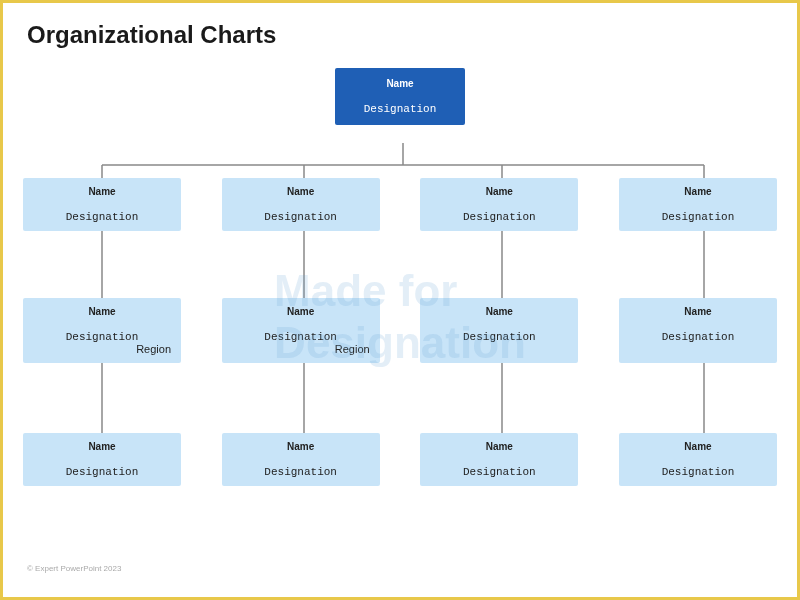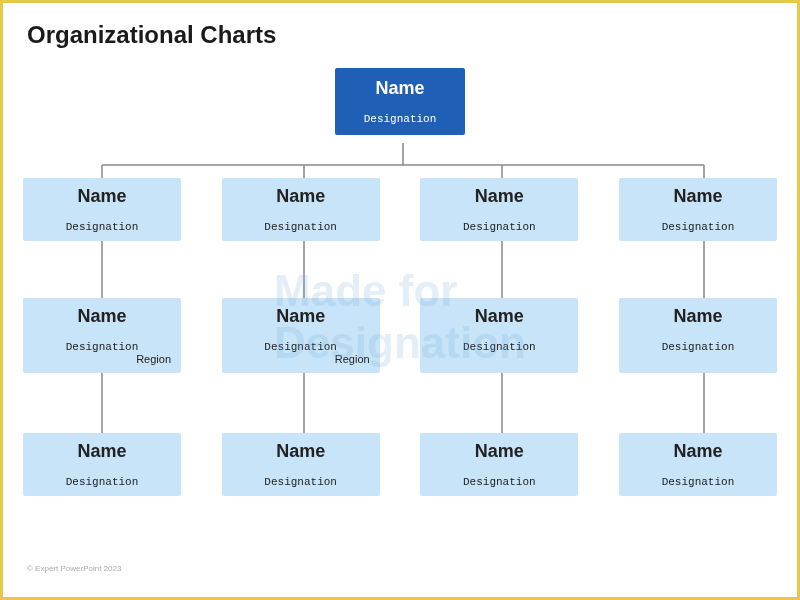--- a/index.html
+++ b/index.html
@@ -57,21 +57,21 @@
     .box-light {
       background: #c8e4f8;
       color: #222;
       border-radius: 2px;
       text-align: center;
       padding: 8px 10px;
     }
 
     .box-name {
       font-weight: bold;
-      font-size: 18px;
+      font-size: 10px;
     }
 
     .box-designation {
       font-size: 11px;
       margin-top: 14px;
       font-family: Liberation Mono, monospace;
     }
 
     .box-region {
       font-size: 11px;

